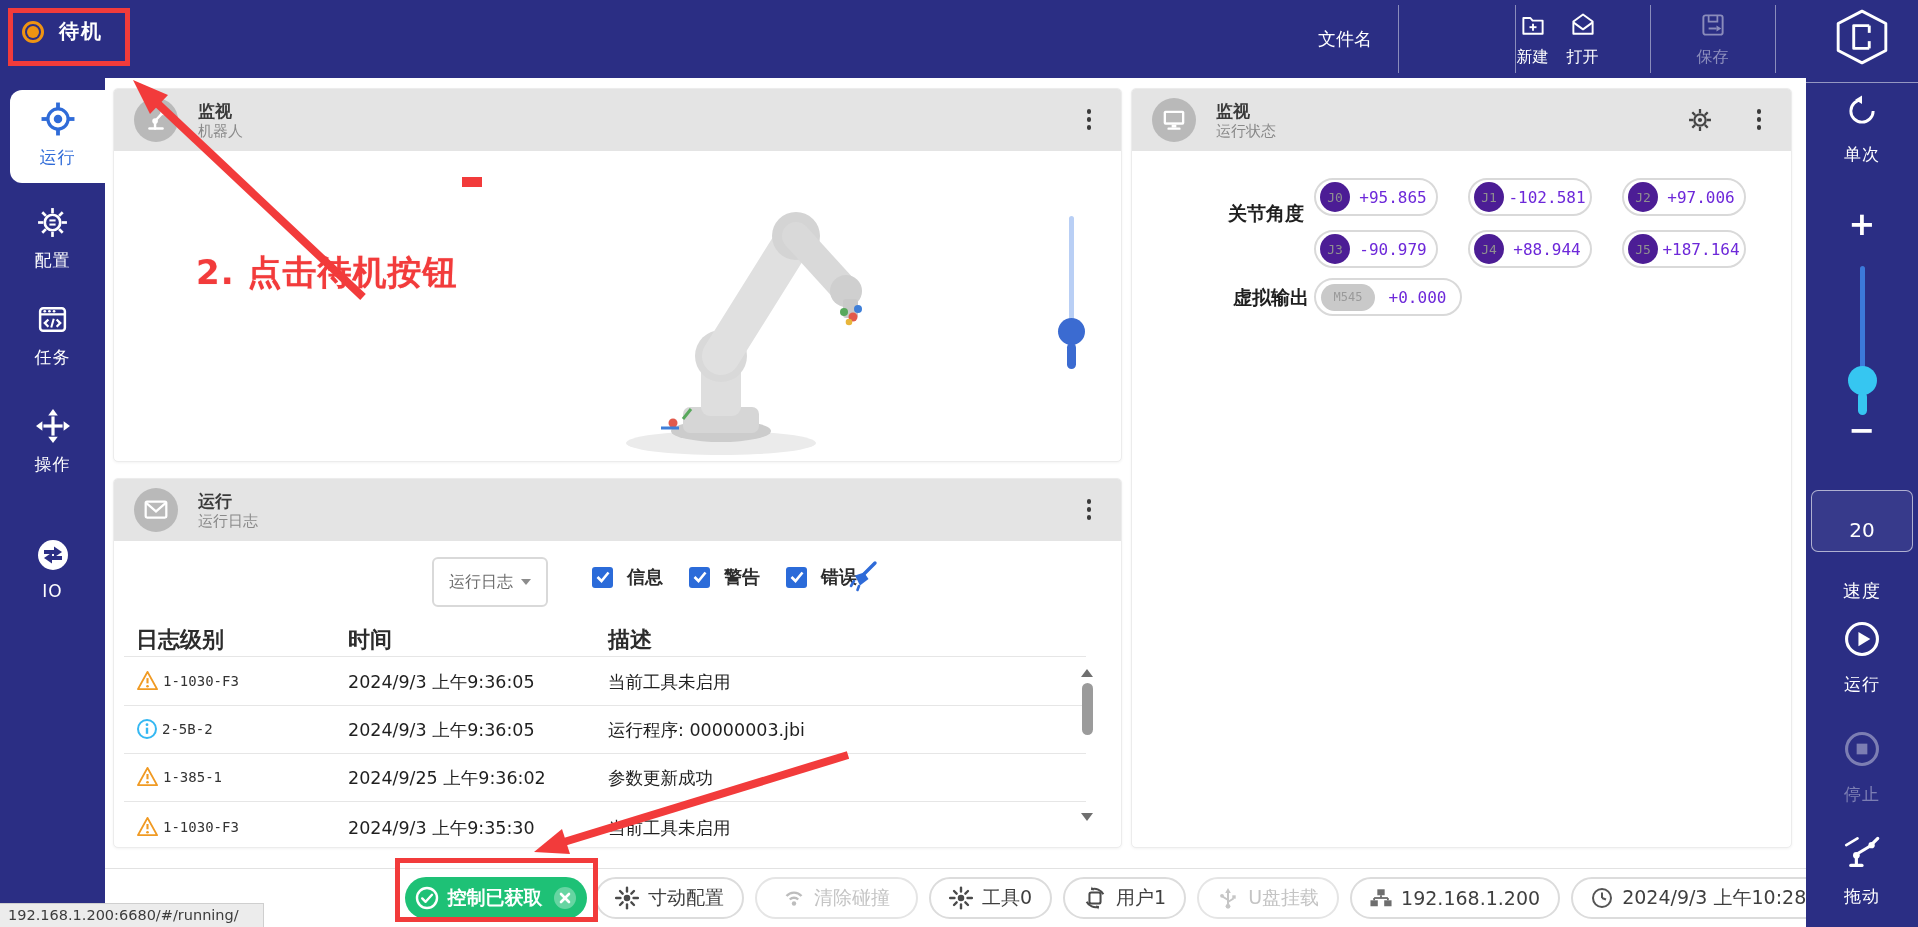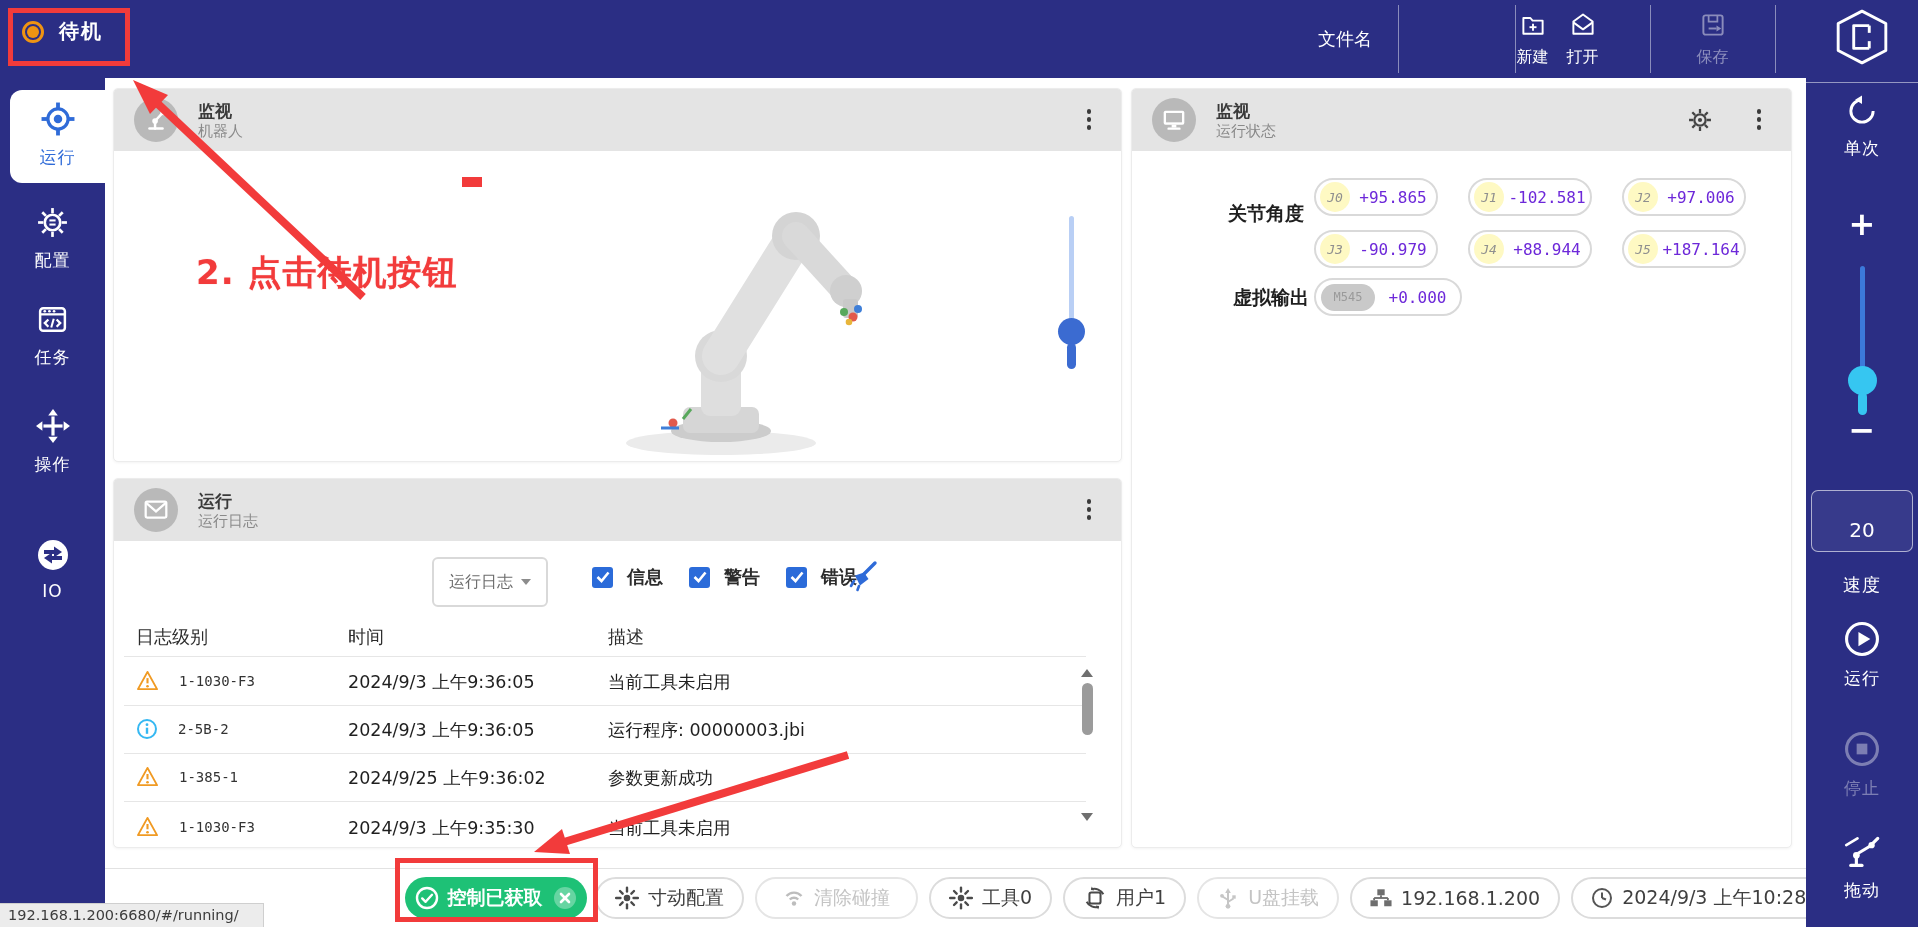--- a/index.html
+++ b/index.html
@@ -40,60 +40,60 @@
   .kebab i { width:4.5px; height:4.5px; background:#3a3a3a; border-radius:50%; }
   .hgear { position:absolute; right:78px; top:18px; cursor:pointer; }
 
   
   .dropdown { position:absolute; left:318px; top:78px; width:116px; height:50px; border:2px solid #d9d9d9; border-radius:6px; display:flex; align-items:center; justify-content:center; gap:8px; color:#6d6d6d; font-size:16px; cursor:pointer; background:#fff; }
   .caret { width:0; height:0; border-left:5px solid transparent; border-right:5px solid transparent; border-top:6px solid #8c8c8c; }
   .checkrow { position:absolute; left:478px; top:86px; display:flex; align-items:center; gap:14px; }
   .cbox { width:21px; height:21px; background:#2b6bd9; border-radius:3px; display:flex; align-items:center; justify-content:center; cursor:pointer; }
   .clabel { font-size:18px; font-weight:bold; color:#2c2c2c; margin-right:12px; }
   .broom { position:absolute; left:733px; top:80px; cursor:pointer; }
-  .tblhead { position:absolute; top:146px; font-size:18px; font-weight:normal; color:#2c2c2c; }
+  .tblhead { position:absolute; top:146px; font-size:22px; font-weight:bold; color:#2c2c2c; }
   .sepline { position:absolute; left:10px; width:962px; height:1px; background:#e6e6e6; }
   .logrow { position:absolute; left:0; width:972px; height:48px; }
-  .logrow .lv { position:absolute; left:22px; top:13px; display:flex; align-items:center; gap:20px; }
+  .logrow .lv { position:absolute; left:22px; top:13px; display:flex; align-items:center; gap:4px; }
   .logrow .code { font-family:"DejaVu Sans Mono","Liberation Mono",monospace; font-size:14px; color:#333; }
   .logrow .tm { position:absolute; left:234px; top:13px; font-size:17.5px; color:#1f1f1f; }
   .logrow .ds { position:absolute; left:494px; top:13px; font-size:17.5px; color:#1f1f1f; }
   .logrow .w-ico, .logrow .i-ico { display:none; }
   .logrow.sev-warning .w-ico { display:block; }
   .logrow.sev-info .i-ico { display:block; }
   .scrollcol { position:absolute; left:966px; top:190px; width:14px; }
   .scr-up, .scr-dn { width:0; height:0; border-left:6px solid transparent; border-right:6px solid transparent; margin-left:1px; cursor:pointer; }
   .scr-up { border-bottom:8px solid #6f6f6f; }
   .scr-dn { border-top:8px solid #6f6f6f; }
   .scr-thumb { width:11px; height:52px; background:#9b9b9b; border-radius:6px; margin:6px auto 0 auto; cursor:pointer; }
 
   
   .side-label { position:absolute; font-size:19px; font-weight:bold; color:#1f1f1f; text-align:right; width:150px; }
   .jgrid { position:absolute; left:182px; top:89px; display:grid; grid-template-columns:repeat(3,124px); grid-auto-rows:38px; column-gap:30px; row-gap:14px; }
   .jpill { border:2px solid #d9d9d9; border-radius:19px; background:#fff; display:flex; align-items:center; padding-left:4px; }
-  .jname { width:30px; height:30px; background:#fef9c3; border-radius:50%; color:#8f8f8f; font-size:13px; display:flex; align-items:center; justify-content:center; font-family:"DejaVu Sans Mono","Liberation Mono",monospace;font-style:italic; }
+  .jname { width:30px; height:30px; background:#4c1d95; border-radius:50%; color:#8f8f8f; font-size:13px; display:flex; align-items:center; justify-content:center; font-family:"DejaVu Sans Mono","Liberation Mono",monospace; }
   .jval { flex:1; text-align:center; font-family:"DejaVu Sans Mono","Liberation Mono",monospace; font-size:16px; color:#6d28d9; }
   .mpill { position:absolute; left:182px; top:189px; width:148px; height:38px; border:2px solid #d9d9d9; border-radius:19px; display:flex; align-items:center; padding-left:5px; }
   .mname { width:54px; height:27px; background:#c9c9c9; border-radius:14px; color:#9a9a9a; font-size:12px; display:flex; align-items:center; justify-content:center; font-family:"DejaVu Sans Mono","Liberation Mono",monospace; }
 
   
   .vslider1 { position:absolute; }
 
   
   #bottombar { position:absolute; left:105px; top:868px; width:1701px; height:59px; background:#fff; border-top:1px solid #e2e2e2; }
   .ctrlbtn { position:absolute; left:300px; top:8px; width:182px; height:42px; background:#1ec176; border-radius:21px; display:flex; align-items:center; justify-content:center; gap:9px; cursor:pointer; }
   .ctrlbtn span { color:#fff; font-size:19px; font-weight:bold; }
   .pillrow { position:absolute; left:490px; top:8px; display:flex; gap:11px; }
   .pill { height:42px; border:2px solid #dcdcdc; border-radius:21px; background:#fff; display:flex; align-items:center; gap:9px; padding:0 18px; font-size:19px; color:#3f3f3f; white-space:nowrap; cursor:pointer; }
   .pill.disabled { color:#c4c4c4; border-color:#e5e5e5; cursor:default; }
   .pill.wide { padding:0 26px; }
 
   
   .rs-item { position:absolute; left:0; width:112px; text-align:center; color:#fff; cursor:pointer; }
-  .rs-label { display:block; font-size:17px; margin-top:5px; letter-spacing:1px; }
+  .rs-label { display:block; font-size:17px; margin-top:11px; letter-spacing:1px; }
   .rs-sep { position:absolute; left:0; top:82px; width:112px; height:1px; background:rgba(255,255,255,.5); }
   .rs-sign { position:absolute; left:0; width:112px; text-align:center; color:#fff; font-size:32px; font-weight:bold; cursor:pointer; line-height:28px; }
   .rs-track { position:absolute; left:54px; top:266px; width:5px; height:142px; background:#3c79da; border-radius:3px; cursor:pointer; }
   .rs-handle { position:absolute; left:42px; top:366px; width:29px; height:29px; background:#36c6f1; border-radius:50%; cursor:pointer; }
   .rs-tail { position:absolute; left:52px; top:392px; width:9px; height:23px; background:#36c6f1; border-radius:5px; }
   .rs-valbox { position:absolute; left:5px; top:490px; width:102px; height:62px; border:1px solid rgba(255,255,255,.6); border-radius:7px; background:rgba(255,255,255,.06); color:#fff; font-size:20px; display:flex; align-items:flex-end; justify-content:center; padding-bottom:9px; cursor:pointer; }
   .rs-faded { opacity:.38; }
 
   
   #urltip { position:absolute; left:0; top:903px; width:264px; height:24px; background:#ececec; border-top:1px solid #cfcfcf; border-right:1px solid #cfcfcf; color:#3c3c3c; font-size:14.5px; line-height:23px; padding-left:8px; z-index:40; }

